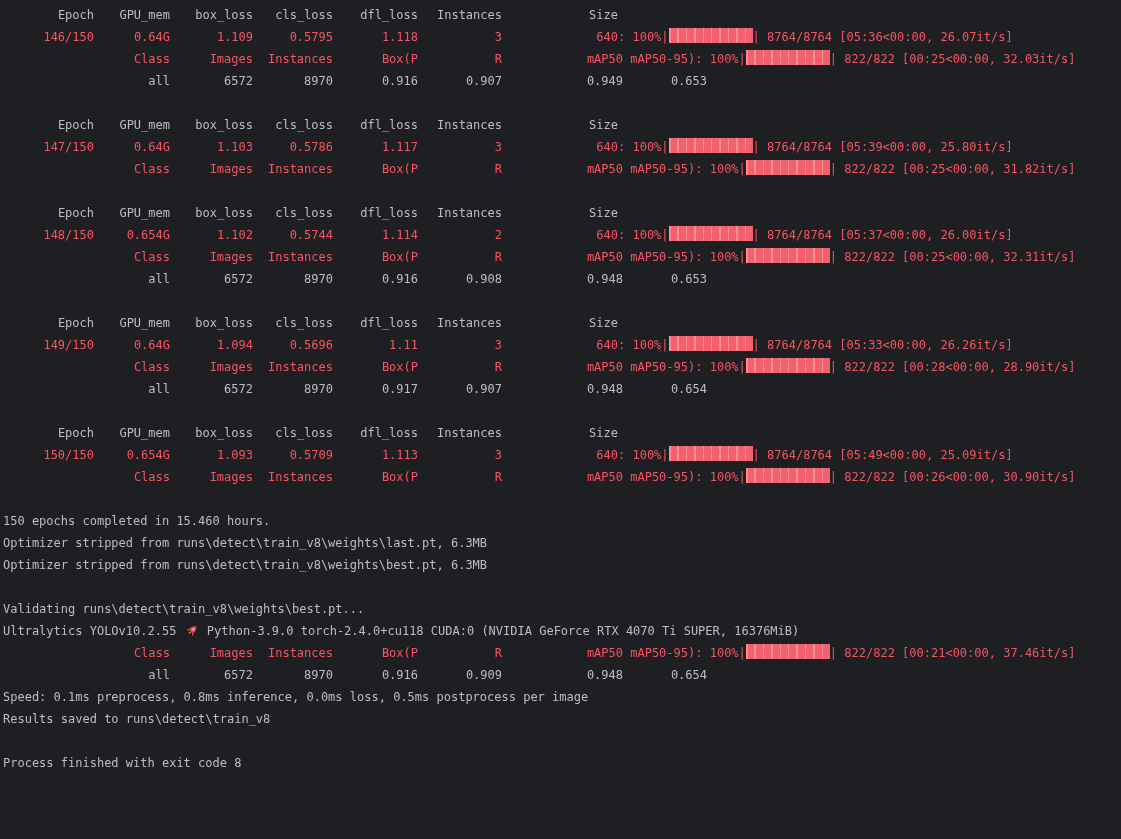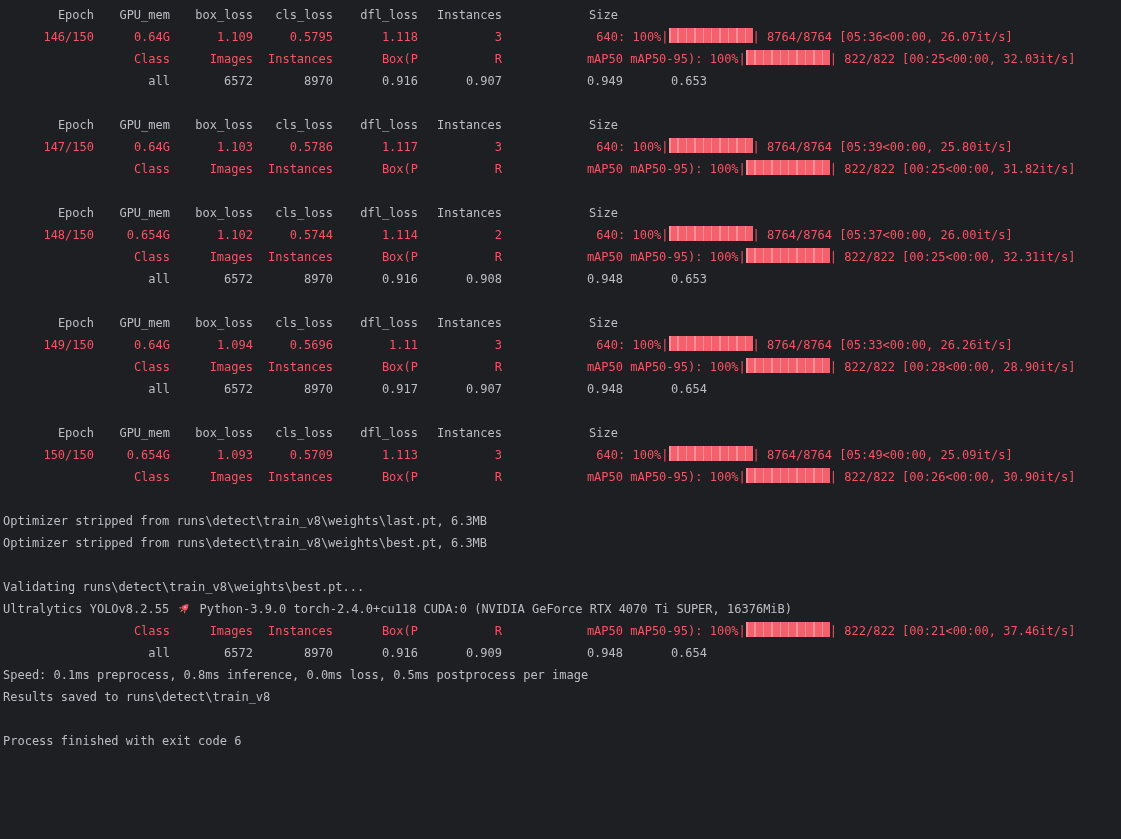--- a/index.html
+++ b/index.html
@@ -48,31 +48,32 @@
     <div class="line"></div>
     <div class="line"><span class="cell c1 fg">Epoch</span><span class="cell c2 fg">GPU_mem</span><span class="cell c3 fg">box_loss</span><span class="cell c4 fg">cls_loss</span><span class="cell c5 fg">dfl_loss</span><span class="cell c6 fg">Instances</span><span class="cell c7 fg">Size</span></div>
     <div class="line"><span class="cell c1 red">149/150</span><span class="cell c2 red">0.64G</span><span class="cell c3 red">1.094</span><span class="cell c4 red">0.5696</span><span class="cell c5 red">1.11</span><span class="cell c6 red">3</span><span class="cell c7 red">640</span><span class="run red">: 100%|</span><span class="bar"></span><span class="run red">| 8764/8764 [05:33&lt;00:00, 26.26it/s]</span></div>
     <div class="line"><span class="cell v1 red">Class</span><span class="cell v2 red">Images</span><span class="cell v3 red">Instances</span><span class="cell v4 red">Box(P</span><span class="cell v5 red">R</span><span class="cell v6 red">mAP50</span><span class="run red"> mAP50-95): 100%|</span><span class="bar"></span><span class="run red">| 822/822 [00:28&lt;00:00, 28.90it/s]</span></div>
     <div class="line"><span class="cell v1 fg">all</span><span class="cell v2 fg">6572</span><span class="cell v3 fg">8970</span><span class="cell v4 fg">0.917</span><span class="cell v5 fg">0.907</span><span class="cell v6 fg">0.948</span><span class="cell v7 fg">0.654</span></div>
     <div class="line"></div>
     <div class="line"><span class="cell c1 fg">Epoch</span><span class="cell c2 fg">GPU_mem</span><span class="cell c3 fg">box_loss</span><span class="cell c4 fg">cls_loss</span><span class="cell c5 fg">dfl_loss</span><span class="cell c6 fg">Instances</span><span class="cell c7 fg">Size</span></div>
     <div class="line"><span class="cell c1 red">150/150</span><span class="cell c2 red">0.654G</span><span class="cell c3 red">1.093</span><span class="cell c4 red">0.5709</span><span class="cell c5 red">1.113</span><span class="cell c6 red">3</span><span class="cell c7 red">640</span><span class="run red">: 100%|</span><span class="bar"></span><span class="run red">| 8764/8764 [05:49&lt;00:00, 25.09it/s]</span></div>
     <div class="line"><span class="cell v1 red">Class</span><span class="cell v2 red">Images</span><span class="cell v3 red">Instances</span><span class="cell v4 red">Box(P</span><span class="cell v5 red">R</span><span class="cell v6 red">mAP50</span><span class="run red"> mAP50-95): 100%|</span><span class="bar"></span><span class="run red">| 822/822 [00:26&lt;00:00, 30.90it/s]</span></div>
     <div class="line"></div>
+    <div class="line"><span class="run fg">150 epochs completed in 15.460 hours.</span></div>
     <div class="line"><span class="run fg">Optimizer stripped from runs\detect\train_v8\weights\last.pt, 6.3MB</span></div>
     <div class="line"><span class="run fg">Optimizer stripped from runs\detect\train_v8\weights\best.pt, 6.3MB</span></div>
     <div class="line"></div>
     <div class="line"><span class="run fg">Validating runs\detect\train_v8\weights\best.pt...</span></div>
-    <div class="line"><span class="run fg">Ultralytics YOLOv8.2.55 </span><svg viewBox="0 0 24 24" class="rocket">
+    <div class="line"><span class="run fg">Ultralytics YOLOv10.2.55 </span><svg viewBox="0 0 24 24" class="rocket">
         <g transform="rotate(45 12 12)">
           <path fill="#ec4b59" d="M12 1c4 2.5 5.5 7 5.5 11l-2.5 3h-6L6.5 12C6.5 8 8 3.5 12 1z"></path>
           <circle cx="12" cy="9" r="1.9" fill="#9fd3e8"></circle>
           <path fill="#f0756d" d="M7 13l-3 5 4-1.5zM17 13l3 5-4-1.5z"></path>
           <path fill="#f3a43b" d="M10.5 16h3l-1.5 6z"></path>
         </g>
       </svg><span class="run fg"> Python-3.9.0 torch-2.4.0+cu118 CUDA:0 (NVIDIA GeForce RTX 4070 Ti SUPER, 16376MiB)</span></div>
     <div class="line"><span class="cell v1 red">Class</span><span class="cell v2 red">Images</span><span class="cell v3 red">Instances</span><span class="cell v4 red">Box(P</span><span class="cell v5 red">R</span><span class="cell v6 red">mAP50</span><span class="run red"> mAP50-95): 100%|</span><span class="bar"></span><span class="run red">| 822/822 [00:21&lt;00:00, 37.46it/s]</span></div>
     <div class="line"><span class="cell v1 fg">all</span><span class="cell v2 fg">6572</span><span class="cell v3 fg">8970</span><span class="cell v4 fg">0.916</span><span class="cell v5 fg">0.909</span><span class="cell v6 fg">0.948</span><span class="cell v7 fg">0.654</span></div>
     <div class="line"><span class="run fg">Speed: 0.1ms preprocess, 0.8ms inference, 0.0ms loss, 0.5ms postprocess per image</span></div>
     <div class="line"><span class="run fg">Results saved to </span><span class="run fg b">runs\detect\train_v8</span></div>
     <div class="line"></div>
-    <div class="line"><span class="run fg">Process finished with exit code 6</span></div>
+    <div class="line"><span class="run fg">Process finished with exit code 8</span></div>
   </div>
 
 </body></html>

